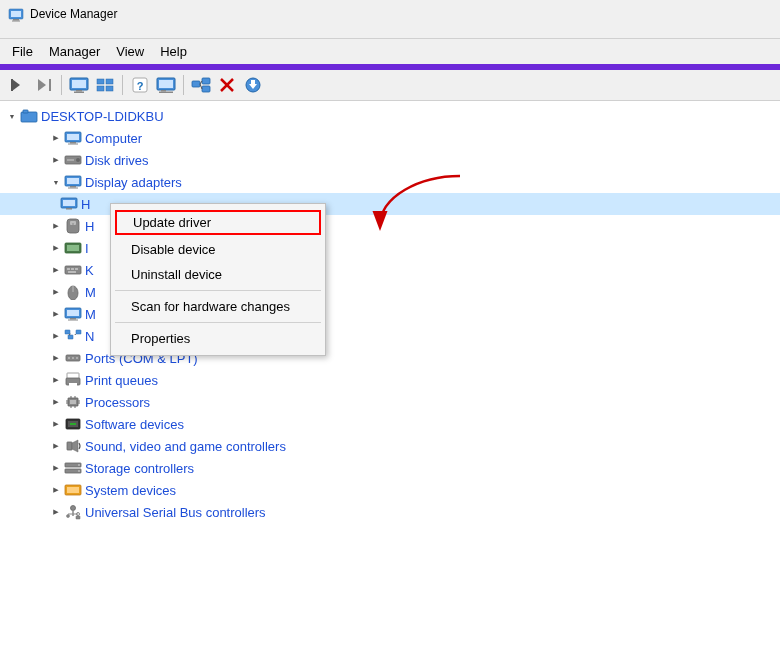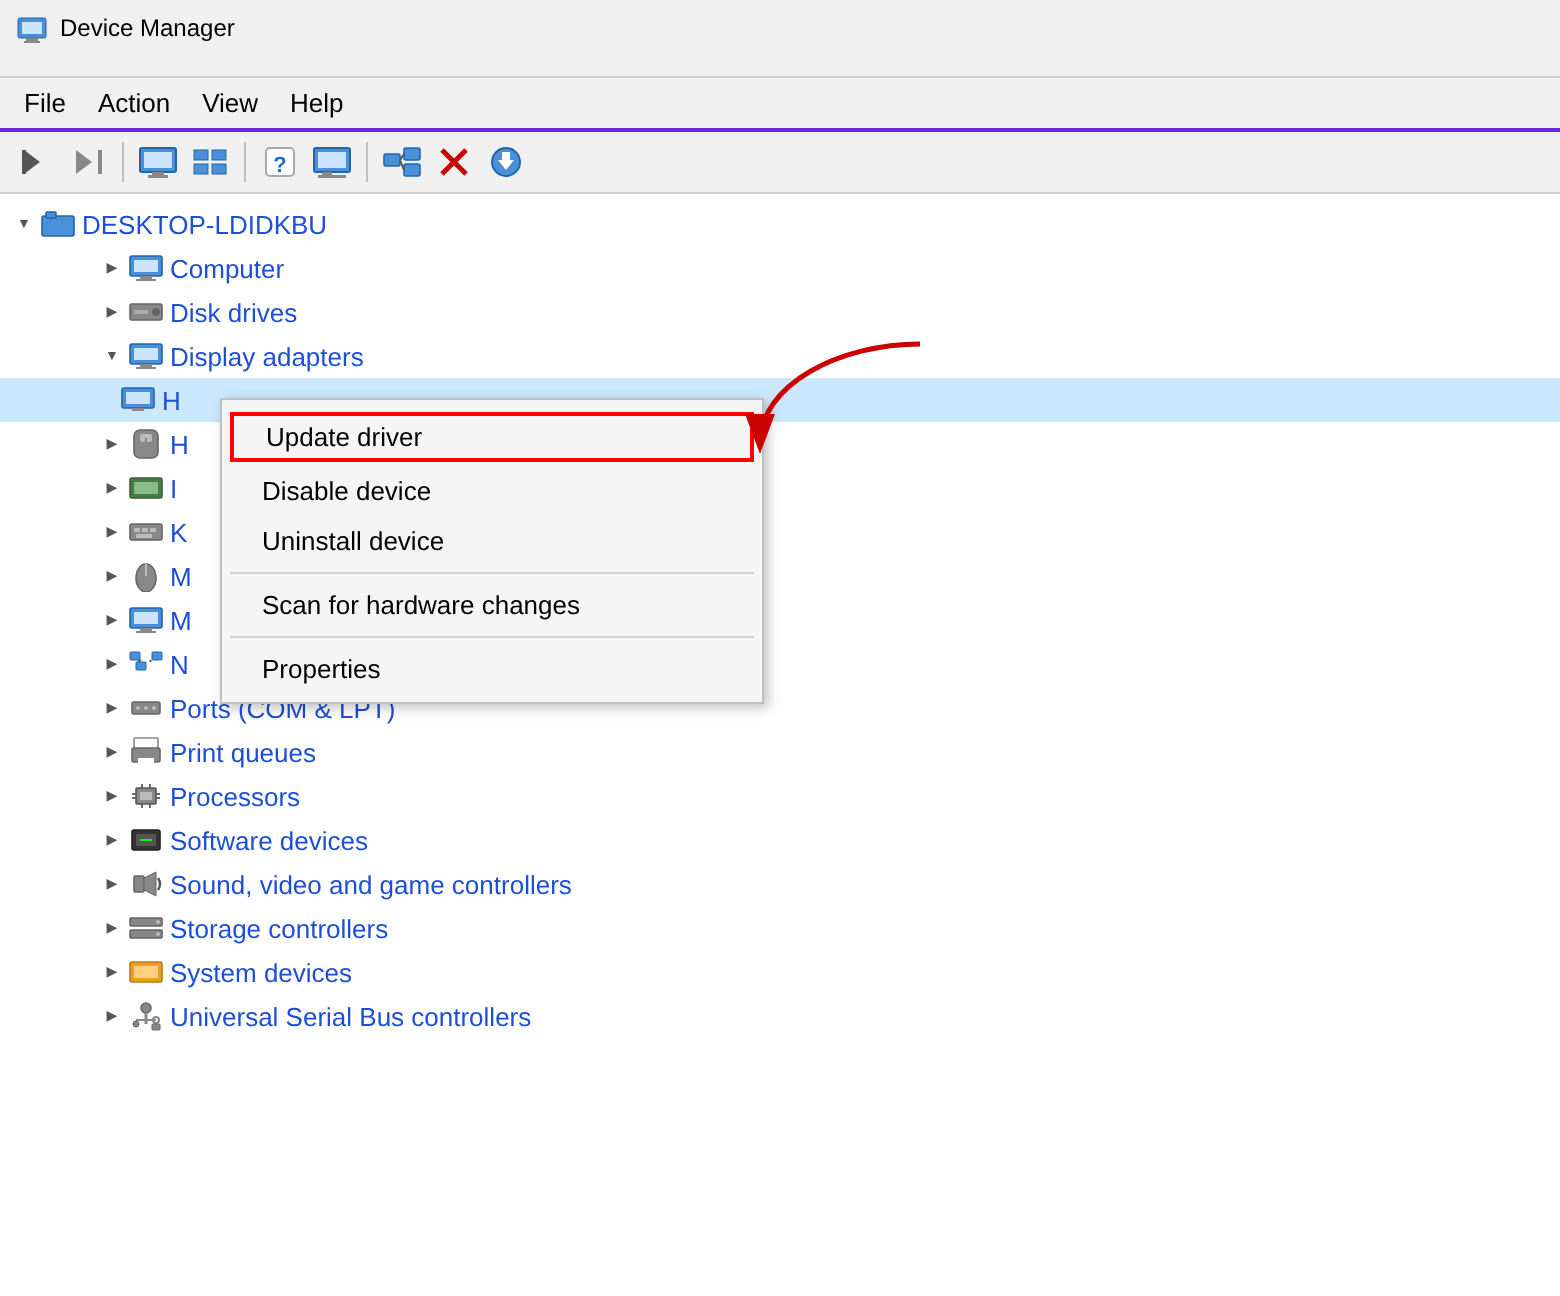--- a/index.html
+++ b/index.html
@@ -25,21 +25,21 @@
       font-size: 12px;
       color: #000;
     }
 
     
     .menu-bar {
       background: #f0f0f0;
       padding: 2px 4px;
       display: flex;
       gap: 0;
-      border-bottom: 2px solid #6d28d9;
+      border-bottom: 6px solid #6d28d9;
     }
     .menu-item {
       padding: 3px 8px;
       cursor: pointer;
       font-size: 13px;
       color: #000;
     }
 
     
     .toolbar {
@@ -126,21 +126,21 @@
     .indent-2 { padding-left: 44px; }
 
     
     .context-menu {
       position: absolute;
       top: 102px;
       left: 110px;
       background: #f5f5f5;
       border: 1px solid #c0c0c0;
       box-shadow: 2px 2px 6px rgba(0,0,0,0.25);
-      width: 272px;
+      width: 216px;
       z-index: 100;
       padding: 4px 0;
     }
     .ctx-item {
       padding: 5px 20px;
       cursor: pointer;
       font-size: 13px;
       color: #000;
     }
     .ctx-item.highlighted {
@@ -177,21 +177,21 @@
     <rect x="1" y="3" width="14" height="10" rx="1" fill="#4a90d9" stroke="#2266aa" stroke-width="0.5"></rect>
     <rect x="3" y="5" width="10" height="6" fill="#cce4ff"></rect>
     <rect x="5" y="13" width="6" height="1.5" fill="#888"></rect>
     <rect x="4" y="14.5" width="8" height="1" fill="#888"></rect>
   </svg>
   <span class="title-bar-text">Device Manager</span>
 </div>
 
 <div class="menu-bar">
   <div class="menu-item">File</div>
-  <div class="menu-item">Action</div>
+  <div class="menu-item">Manager</div>
   <div class="menu-item">View</div>
   <div class="menu-item">Help</div>
 </div>
 
 <div class="toolbar">
   <div class="toolbar-btn">
     <svg width="18" height="16" viewBox="0 0 18 16">
         <polygon points="7,8 15,2 15,14" fill="#555" transform="rotate(180,9,8)"></polygon>
         <line x1="3" y1="2" x2="3" y2="14" stroke="#555" stroke-width="2"></line>
       </svg>

